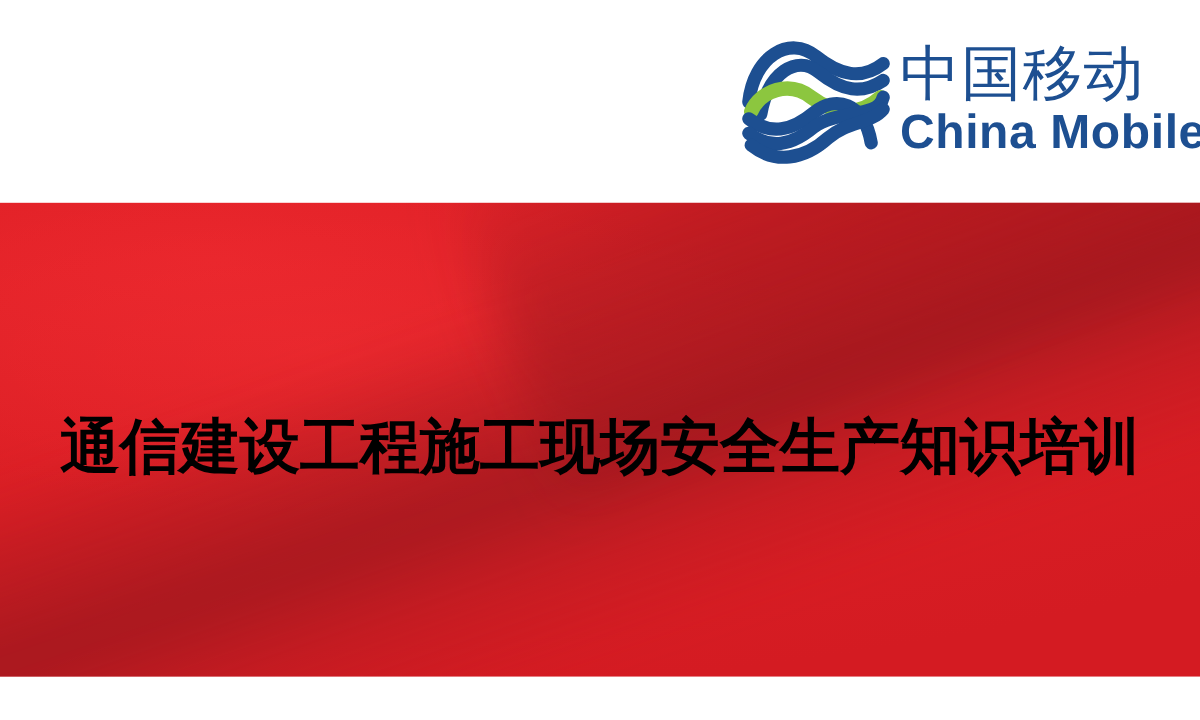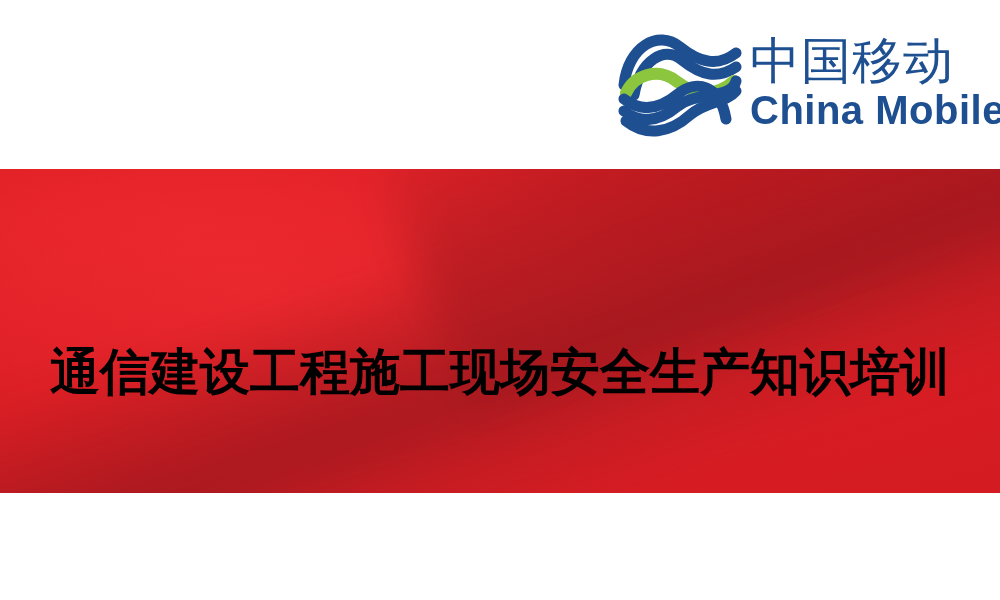--- a/index.html
+++ b/index.html
@@ -8,21 +8,21 @@
     padding: 0;
     background: #ffffff;
   }
   body {
     font-family: "Liberation Sans", "DejaVu Sans", sans-serif;
   }
 
   .slide {
     position: relative;
     width: 1000px;
-    height: 493px;
+    height: 564px;
     overflow: hidden;
     background: #ffffff;
   }
 
   
   .header-band {
     position: absolute;
     left: 0;
     top: 0;
     width: 1000px;

